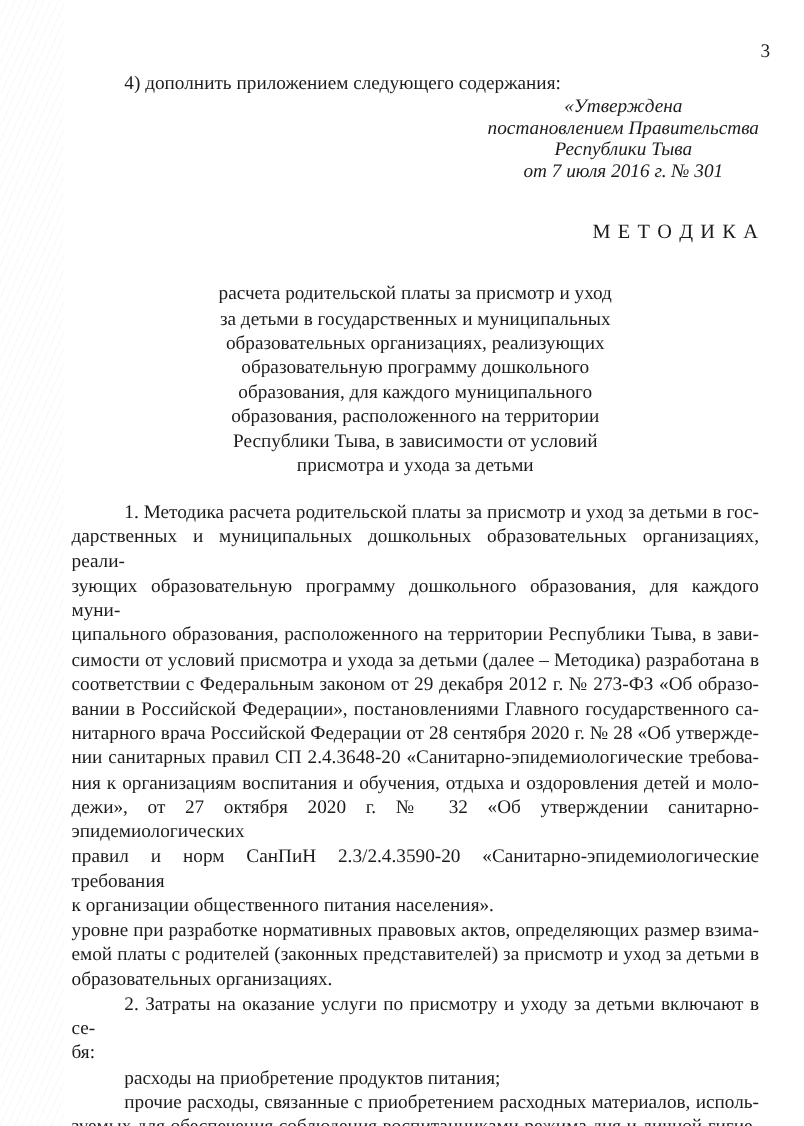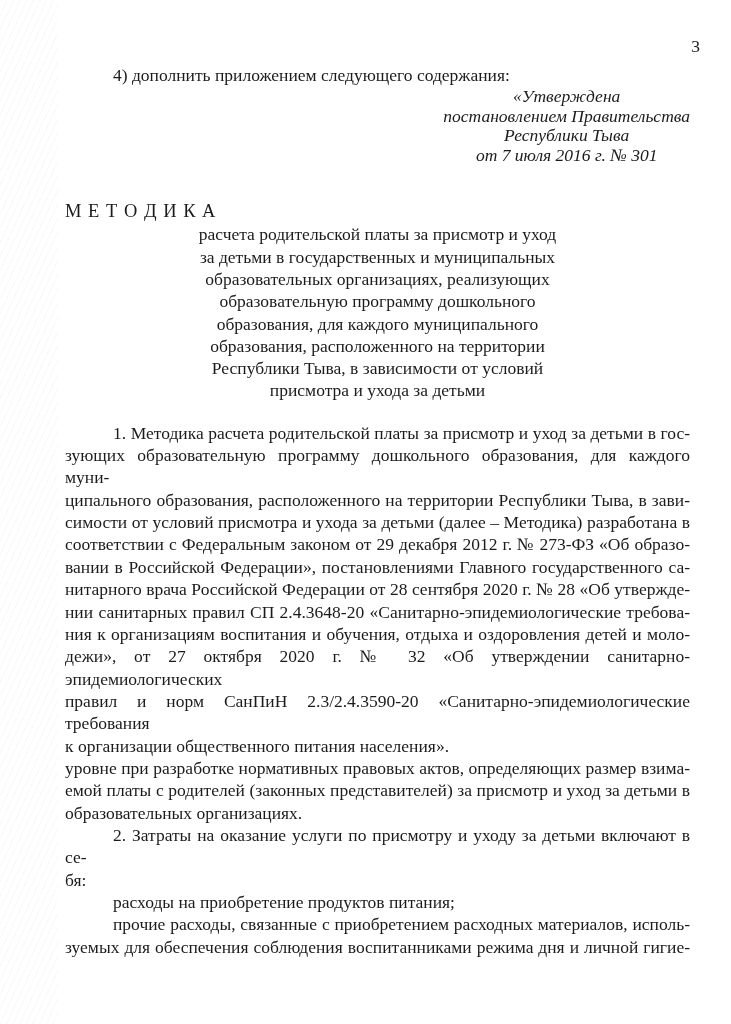--- a/index.html
+++ b/index.html
@@ -45,29 +45,30 @@
   .approval-block {
     width: fit-content;
     margin: 1px 0 0 auto;
     text-align: center;
     line-height: 19.6px;
     white-space: pre-line;
     font-style: italic;
   }
   .doc-title {
     margin-top: 34px;
-    text-align: left;
+    text-align: right;
     font-size: 18.5px;
     line-height: 24px;
     letter-spacing: 1px;
   }
   .doc-subtitle {
     text-align: center;
     line-height: 22.3px;
     white-space: pre-line;
+    margin-top: 32px;
   }
   .body-paragraphs { margin-top: 20px; }
   .para { margin: 0; }
   .line {
     line-height: 22.35px;
     text-align: justify;
     text-align-last: justify;
     -moz-text-align-last: justify;
   }
   .line.first { text-indent: 48px; }
@@ -97,20 +98,21 @@
 образовательных организациях, реализующих
 образовательную программу дошкольного
 образования, для каждого муниципального
 образования, расположенного на территории
 Республики Тыва, в зависимости от условий
 присмотра и ухода за детьми</div>
 
     <div class="body-paragraphs">
         <div class="para">
           <div class="line first">1. Методика расчета родительской платы за присмотр и уход за детьми в гос-</div>
+          <div class="line">дарственных и муниципальных дошкольных образовательных организациях, реали-</div>
           <div class="line">зующих образовательную программу дошкольного образования, для каждого муни-</div>
           <div class="line">ципального образования, расположенного на территории Республики Тыва, в зави-</div>
           <div class="line">симости от условий присмотра и ухода за детьми (далее – Методика) разработана в</div>
           <div class="line">соответствии с Федеральным законом от 29 декабря 2012 г. № 273-ФЗ «Об образо-</div>
           <div class="line">вании в Российской Федерации», постановлениями Главного государственного са-</div>
           <div class="line">нитарного врача Российской Федерации от 28 сентября 2020 г. № 28 «Об утвержде-</div>
           <div class="line">нии санитарных правил СП 2.4.3648-20 «Санитарно-эпидемиологические требова-</div>
           <div class="line">ния к организациям воспитания и обучения, отдыха и оздоровления детей и моло-</div>
           <div class="line">дежи», от 27 октября 2020 г. № 32 «Об утверждении санитарно-эпидемиологических</div>
           <div class="line">правил и норм СанПиН 2.3/2.4.3590-20 «Санитарно-эпидемиологические требования</div>

